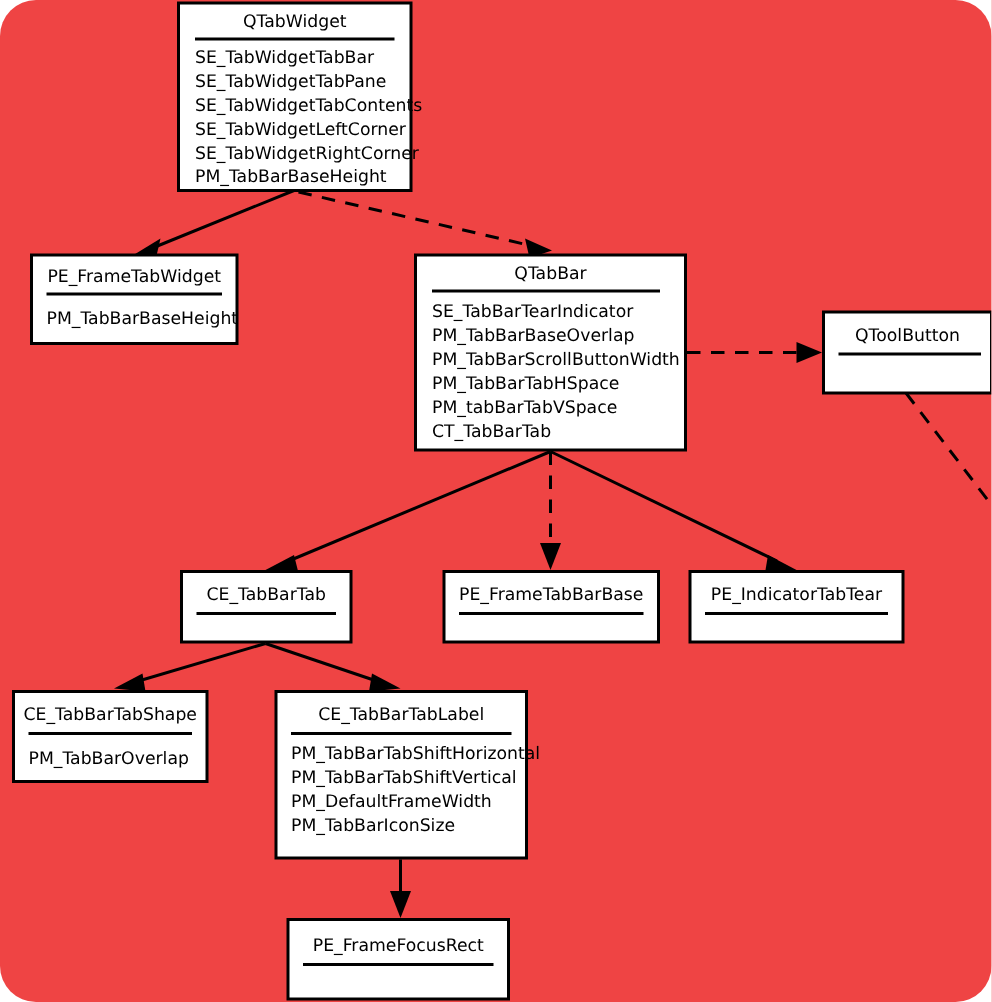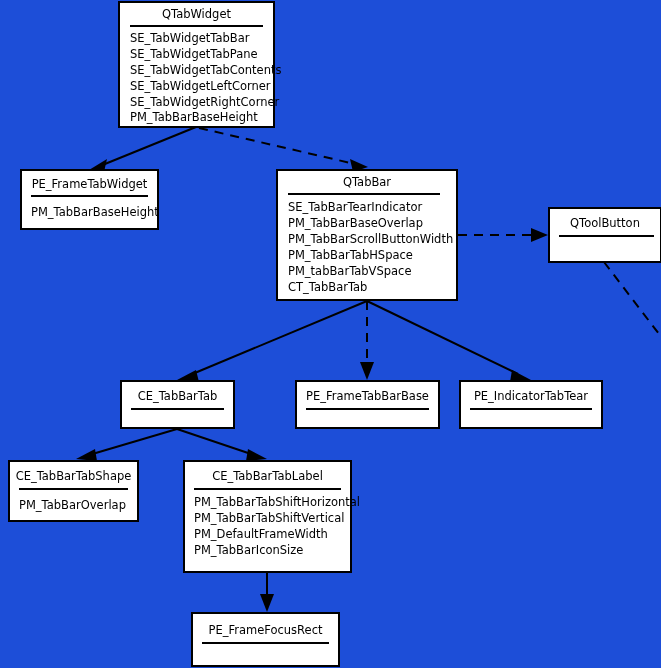--- a/index.html
+++ b/index.html
@@ -10,21 +10,22 @@
   body {
     width: 661px;
     height: 668px;
     font-family: "DejaVu Sans", sans-serif;
     overflow: hidden;
   }
   #diagram-root {
     position: relative;
     width: 661px;
     height: 668px;
-    background: #1d4ed8;
+    background: #ef4444;
+    border-radius: 24px;
   }
   svg.diagram {
     display: block;
     width: 661px;
     height: 668px;
   }
   .uml-box-rect {
     fill: #ffffff;
     stroke: #000000;
     stroke-width: 2;

